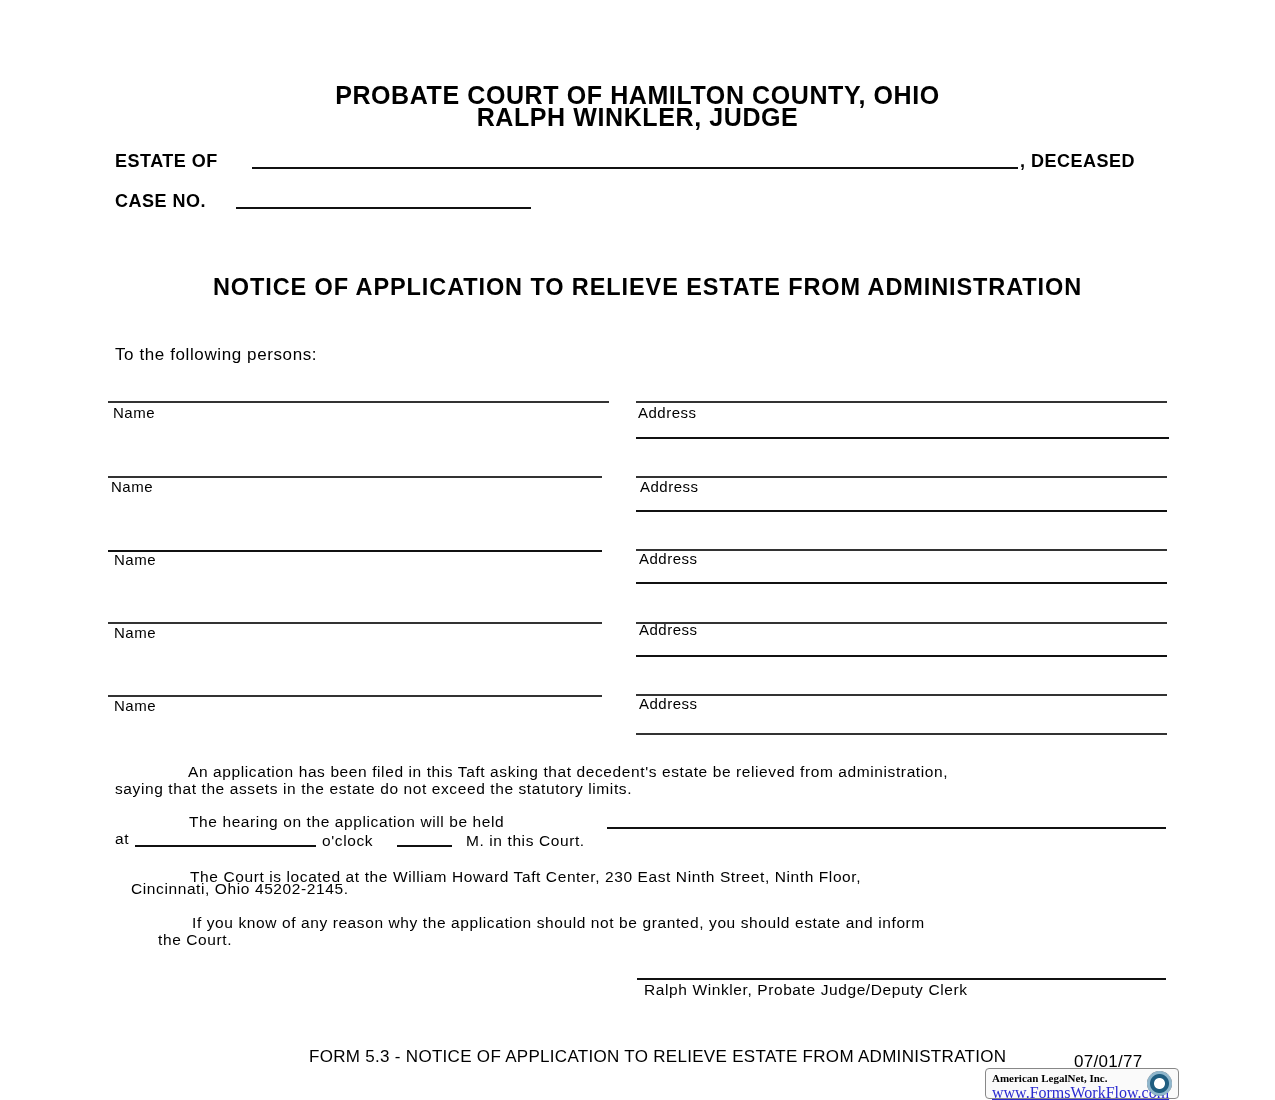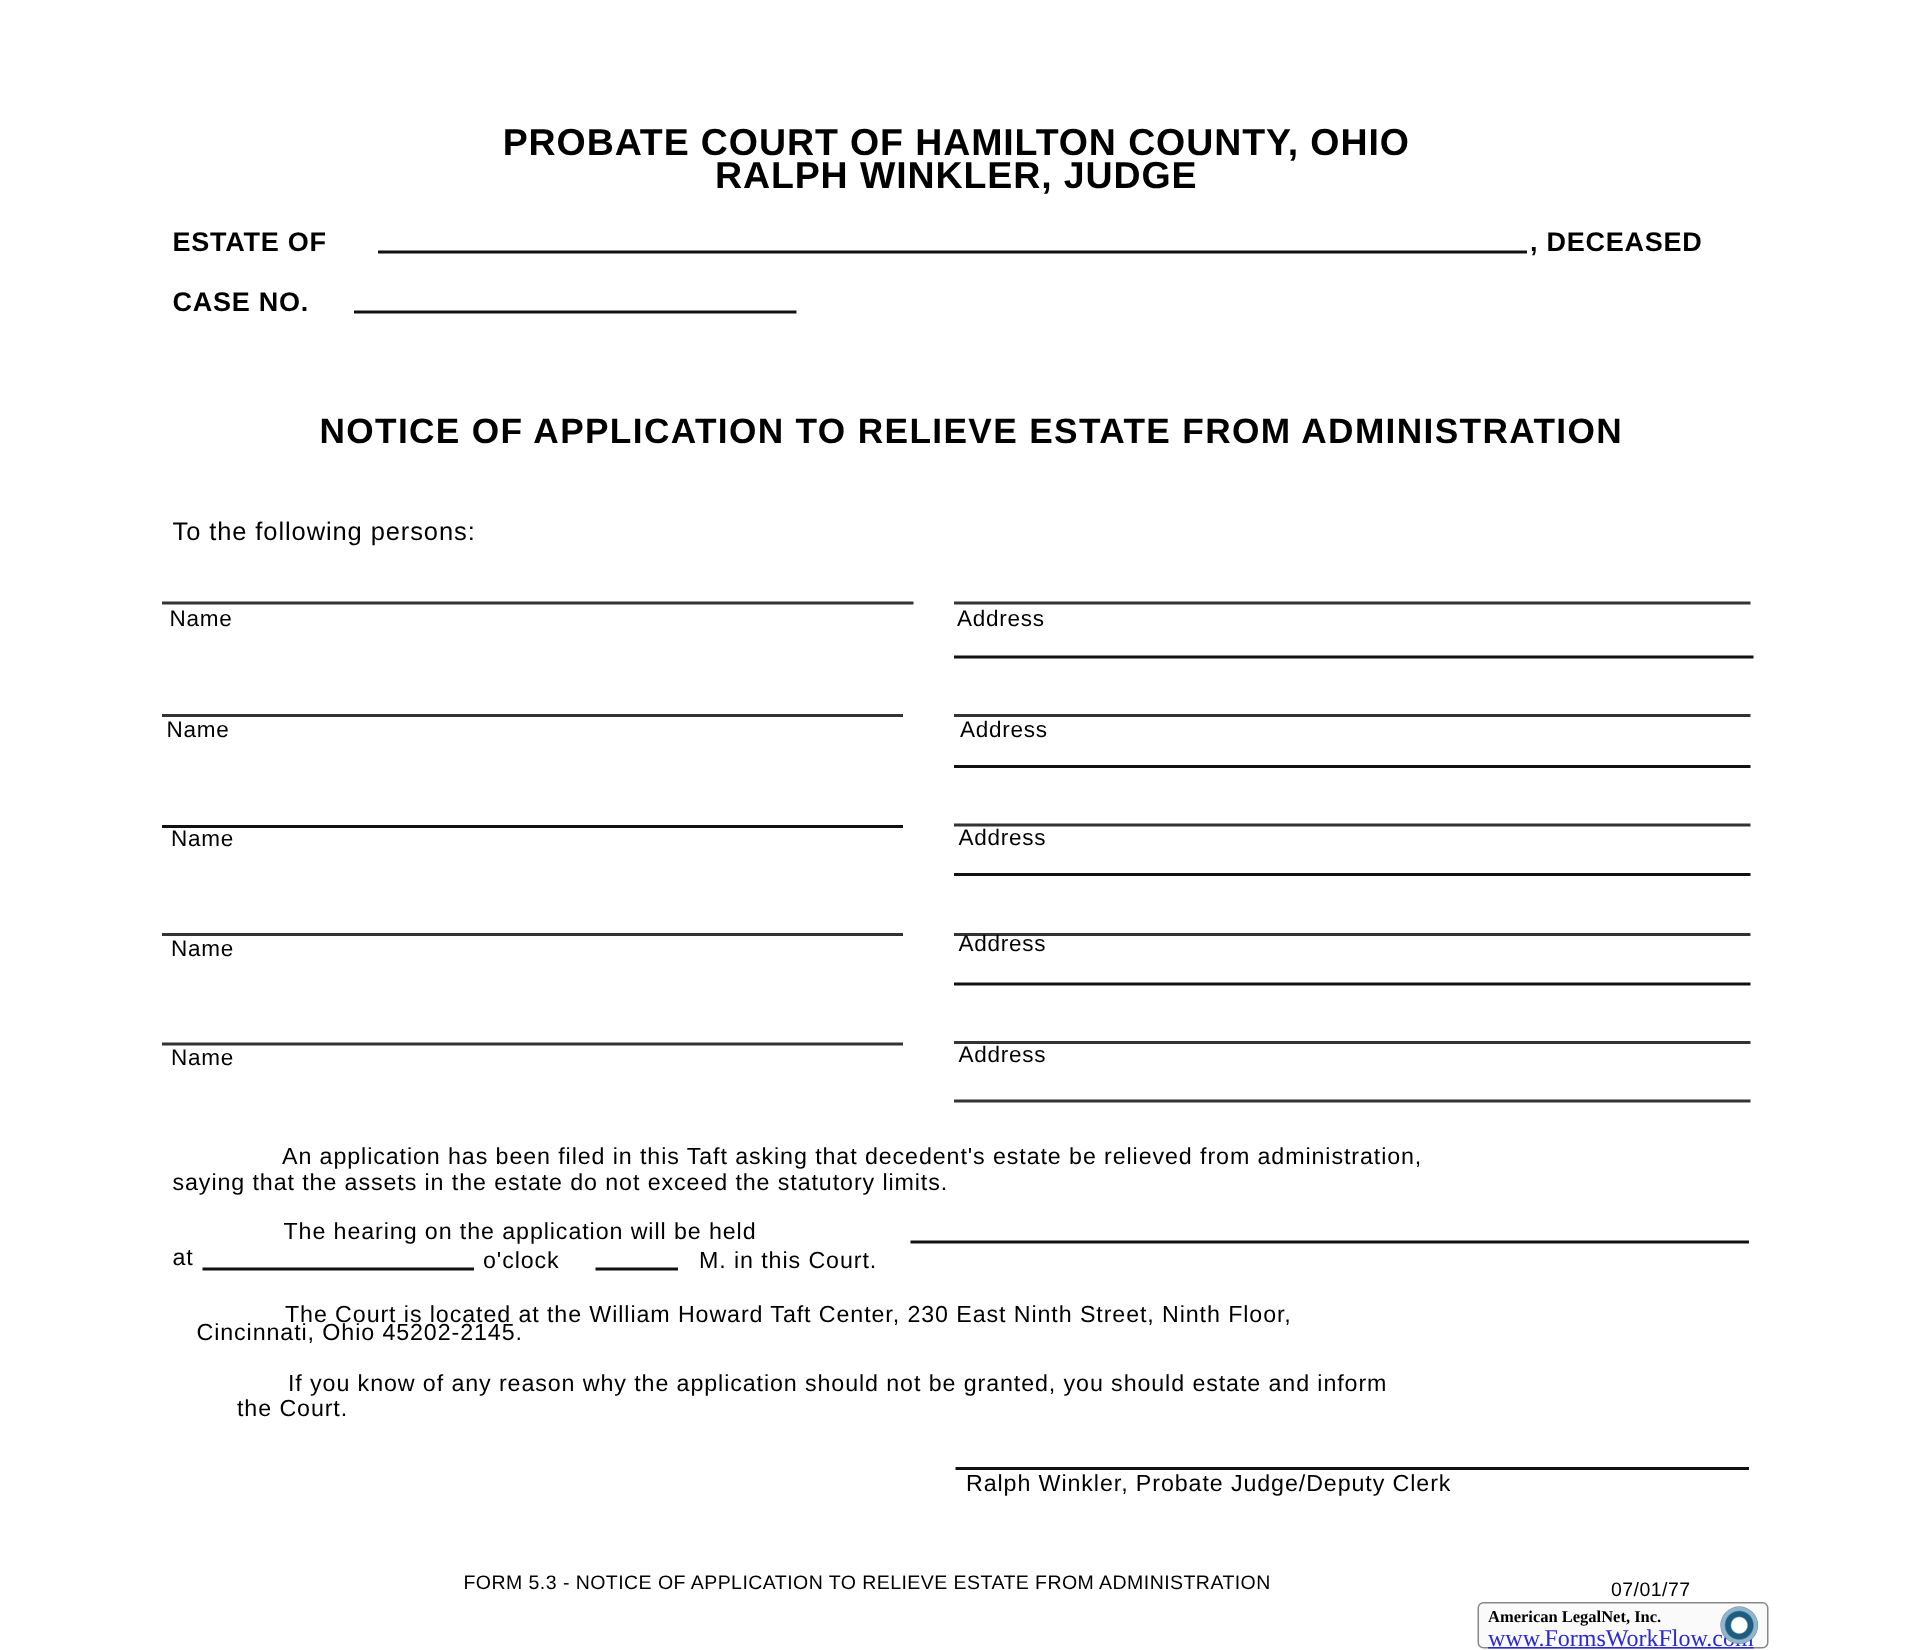--- a/index.html
+++ b/index.html
@@ -6,21 +6,21 @@
   body { width:1275px; height:1100px; position:relative; overflow:hidden;
          font-family:"Liberation Sans", sans-serif; color:#000; }
   .abs { position:absolute; }
   .hdr { left:0; width:1275px; text-align:center; font-weight:bold; font-size:25px; letter-spacing:0.6px; }
   .lbl-bold { font-weight:bold; font-size:18px; letter-spacing:0.5px; }
   .rule { position:absolute; height:0; border-top:2px solid #333; }
   .rule.blk { border-top-color:#111; }
   .fld-lbl { font-size:15px; letter-spacing:0.5px; }
   .para { font-size:15.5px; letter-spacing:0.6px; line-height:17px; }
   .title { left:0; width:1295px; text-align:center; font-weight:bold; font-size:23.5px; letter-spacing:0.9px; }
-  .footer-form { font-size:13px; letter-spacing:0.3px; }
+  .footer-form { font-size:17px; letter-spacing:0.3px; }
   .badge { border:1px solid #888; border-radius:4px; background:#fafafa; width:192px; height:29px; }
   .badge .co { font-family:"Liberation Serif", serif; font-weight:bold; font-size:11px; left:6px; top:3px; }
   .badge .url { font-family:"Liberation Serif", serif; font-size:16px; left:6px; top:15px; color:#2a2ad0; text-decoration:underline; }
   .badge .logo { right:6px; top:2px; width:25px; height:25px; border-radius:50%;
                  background:radial-gradient(circle at 50% 50%, #fff 0 5px, #1f5d80 6px 9px, #8fb6cc 10px 12px, #123 13px); }
 </style>
 </head>
 <body>
 
 <div class="abs hdr" style="top:81px;">PROBATE COURT OF HAMILTON COUNTY, OHIO</div>

